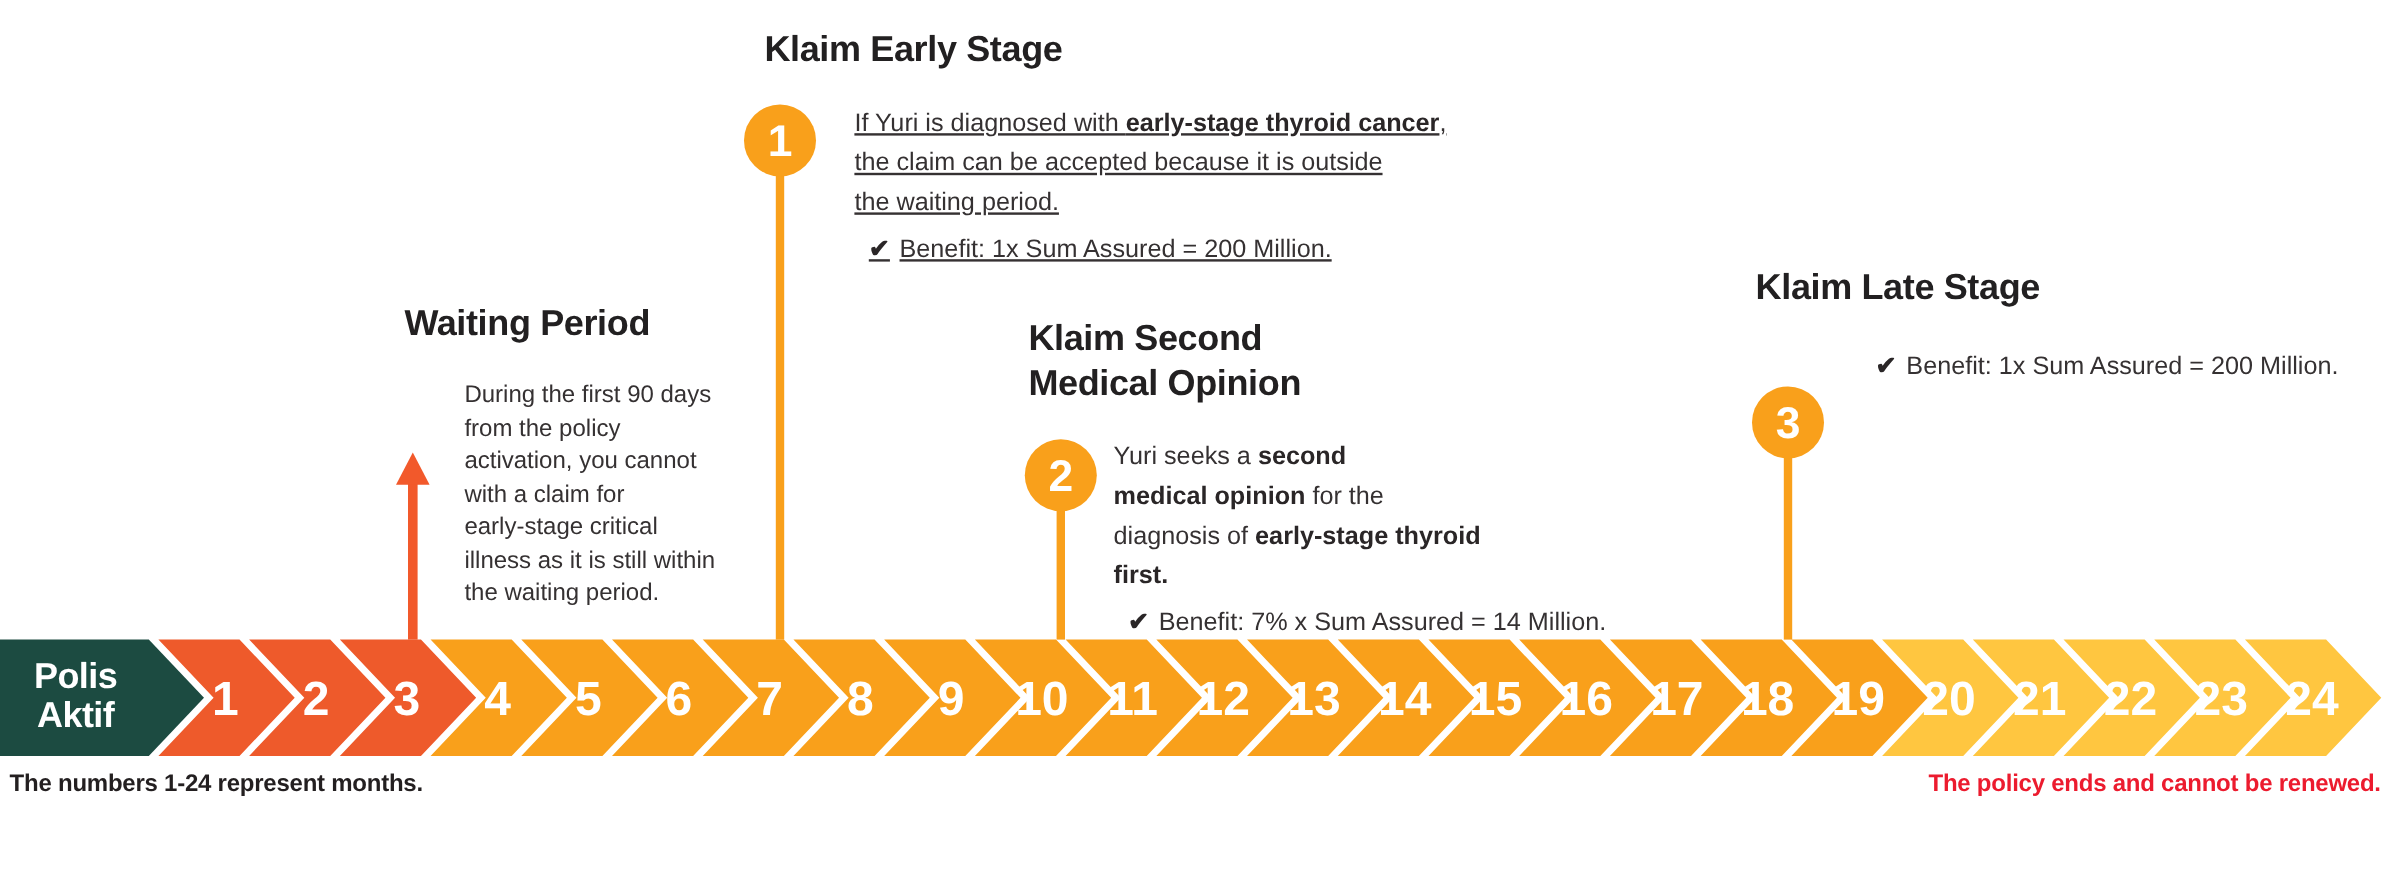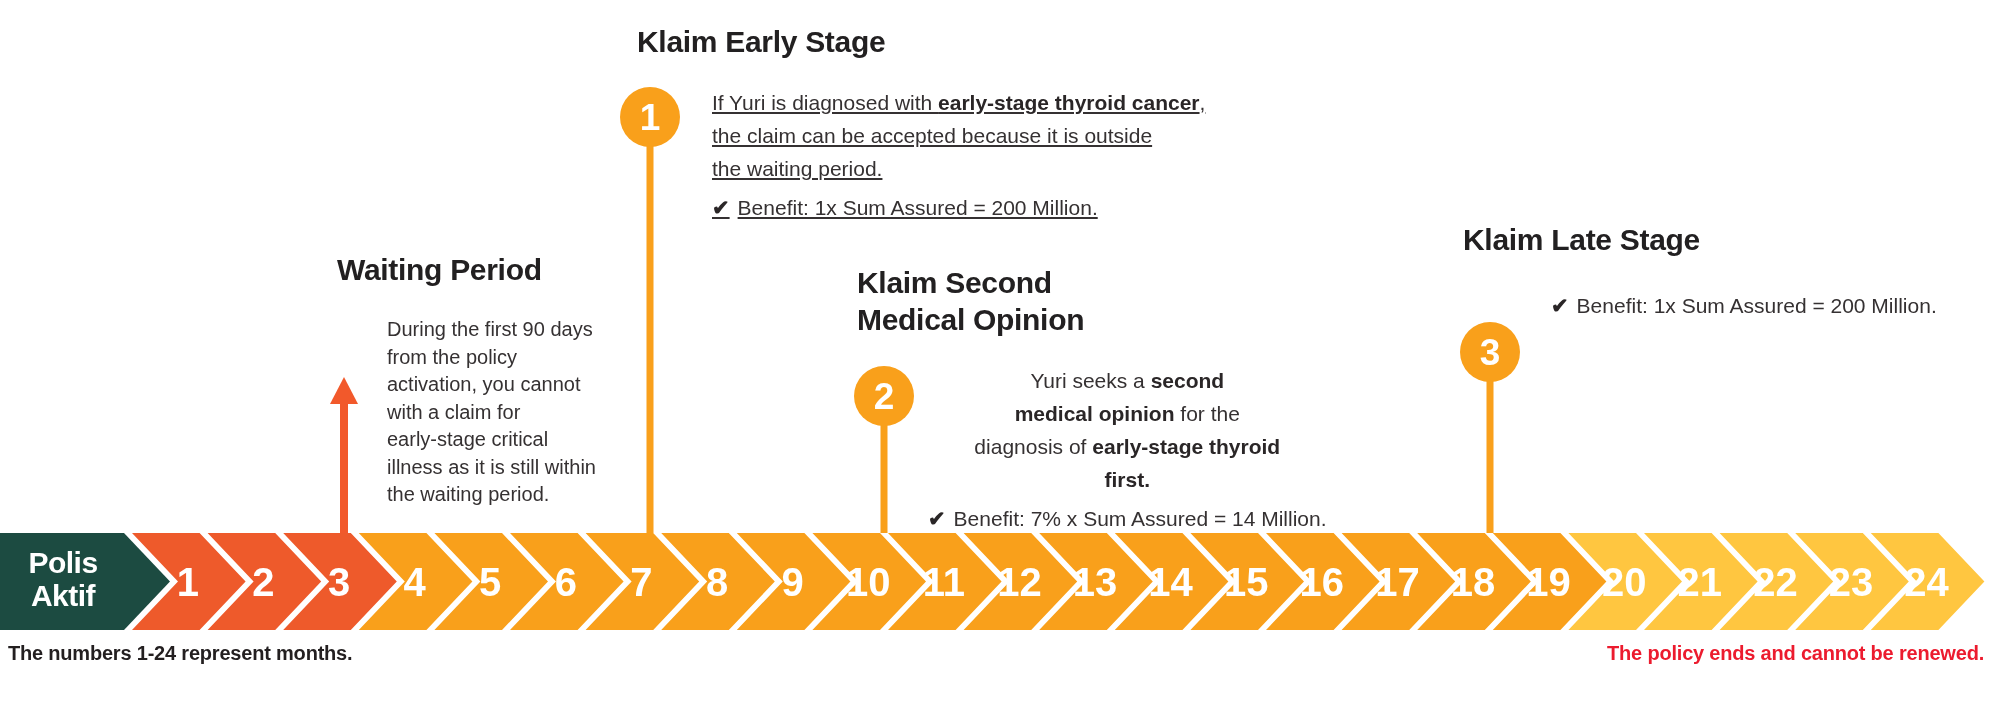--- a/index.html
+++ b/index.html
@@ -4,33 +4,33 @@
 <style>
   html,body{margin:0;padding:0;background:#fff;}
   .canvas{position:relative;width:2000px;height:726px;background:#ffffff;overflow:hidden;
           font-family:"Liberation Sans",sans-serif;color:#2c2829;}
   .abs{position:absolute;}
   svg{position:absolute;left:0;top:0;}
   .h{font-weight:bold;font-size:30px;color:#222021;letter-spacing:-0.3px;line-height:36px;white-space:nowrap;}
   .body{font-size:21px;color:#353132;white-space:nowrap;}
   .body .line{white-space:nowrap;}
   .b{font-weight:bold;color:#2a2627;}
-  .benefit{white-space:nowrap;margin-top:6px;}
+  .benefit{white-space:nowrap;margin-top:6px;margin-left:12px;}
   .chk{font-weight:bold;margin-right:8px;color:#2a2627;}
   .caption{font-weight:bold;font-size:20px;color:#231f20;white-space:nowrap;letter-spacing:-0.2px;}
   .caption.red{color:#ec1b2e;}
   
   .mnum{font-family:"Liberation Sans",sans-serif;font-weight:bold;font-size:40px;fill:#ffffff;text-anchor:middle;}
   .plabel{font-family:"Liberation Sans",sans-serif;font-weight:bold;font-size:30px;fill:#ffffff;text-anchor:middle;letter-spacing:-0.5px;}
   .cnum{font-family:"Liberation Sans",sans-serif;font-weight:bold;font-size:37px;fill:#ffffff;text-anchor:middle;}
   
   .c1-title{left:637px;top:24px;}
   .c1-body{left:712px;top:86px;line-height:33px;text-decoration:underline;}
   .c2-title{left:857px;top:264px;line-height:37px;}
-  .c2-body{left:928px;top:364px;line-height:33px;text-align:center;}
+  .c2-body{left:928px;top:364px;line-height:33px;}
   .c3-title{left:1463px;top:222px;}
   .c3-body{left:1551px;top:284px;line-height:32px;}
   .w-title{left:337px;top:252px;}
   .w-body{left:387px;top:316px;line-height:27.5px;font-size:20px;}
   .cap-left{left:8px;top:642px;}
   .cap-right{right:16px;top:642px;}
 </style>
 </head>
 <body>
 

